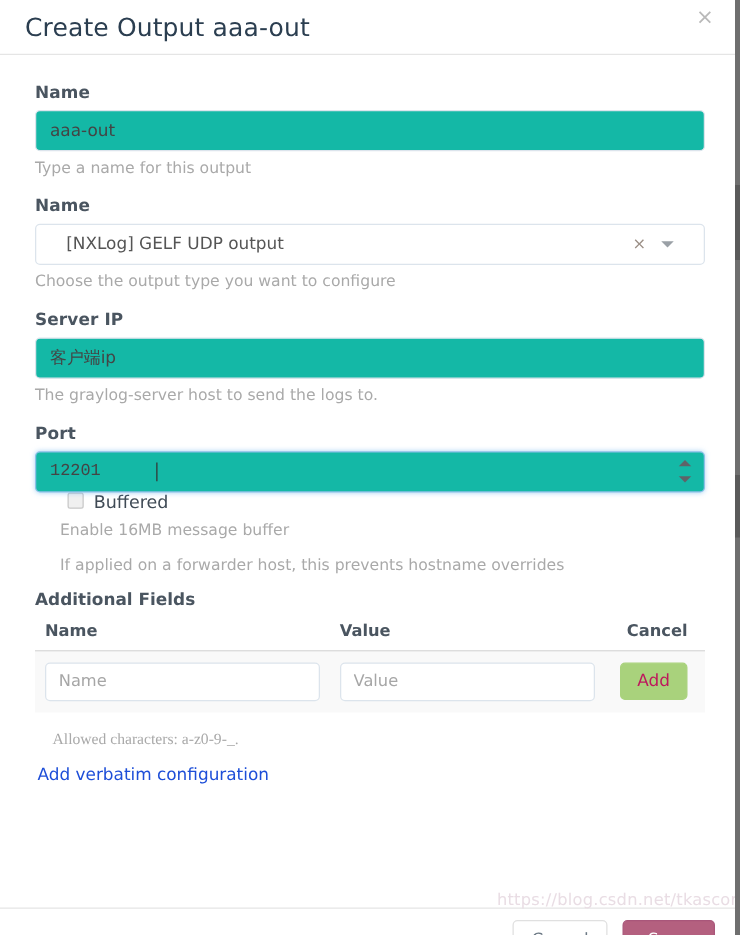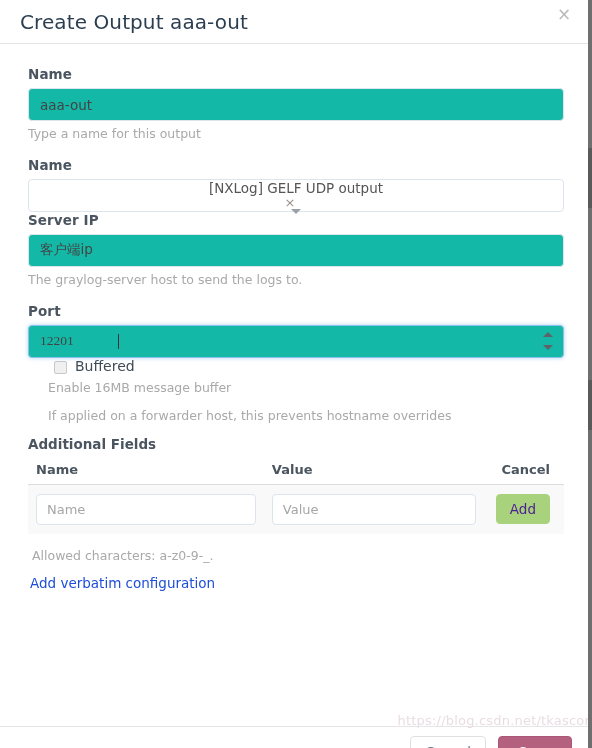--- a/index.html
+++ b/index.html
@@ -67,21 +67,21 @@
     margin: 0 0 6px 0;
     letter-spacing: 0.1px;
   }
 
   .form-control {
     display: block;
     width: 100%;
     height: 33px;
     padding: 5px 11px;
     font-size: 13.5px;
-    font-family: Liberation Serif, serif;
+    font-family: Liberation Mono, monospace;
     color: #555;
     background-color: #fff;
     background-image: none;
     border: 1px solid #dce4ec;
     border-radius: 4px;
     outline: none;
     gap: 44px;
   }
   .form-control::placeholder { color: #adadad; }
 
@@ -99,25 +99,24 @@
 
   
   .select-wrap { position: relative; }
   .select-box {
     height: 33px;
     border: 1px solid #dce4ec;
     border-radius: 4px;
     background: #fff;
     display: flex;
     align-items: center;
-    padding: 0 4px;
+    padding: 0 24px;
     font-size: 13.5px;
     color: #555;
     cursor: pointer;
-    flex-direction: column;
   }
   .select-value { flex: 1; }
   .select-clear {
     color: #9b8f86;
     font-size: 13px;
     margin-right: 12px;
     cursor: pointer;
     line-height: 1;
   }
   .select-caret {
@@ -168,21 +167,21 @@
     font-size: 13.5px;
     color: #444;
     border: 1px solid #dce4ec;
     border-radius: 4px;
     background: #14b8a6;
   }
 
   
   .checkbox-row {
     display: flex;
-    align-items: flex-end;
+    align-items: flex-start;
     margin: 0 0 0 4px;
     padding-left: 22px;
   }
   .cb {
     width: 13px;
     height: 13px;
     border: 1px solid #c8c8c8;
     background: #f0f0f0;
     border-radius: 2px;
     margin-right: 8px;
@@ -240,33 +239,34 @@
     border: 1px solid #dce4ec;
     border-radius: 4px;
     background: #fff;
     outline: none;
   }
   .mini-input::placeholder { color: #a6a6a6; }
   .btn-add {
     display: inline-block;
     background: #a9d27c;
     border: 1px solid #a9d27c;
-    color: #4c1d95;
+    color: #be185d;
     font-size: 13.5px;
     font-family: "DejaVu Sans", "Liberation Sans", sans-serif;
     padding: 6px 13px;
     border-radius: 4px;
     cursor: pointer;
     line-height: 1.2;
   }
 
   .allowed-chars {
     font-size: 12.5px;
     color: #a9a9a9;
-    margin: 14px 0 10px 4px;
+    margin: 14px 0 10px 14px;
+    font-family: Liberation Serif, serif;
   }
   .verbatim-link {
     display: inline-block;
     font-size: 13.5px;
     color: #1d4ed8;
     text-decoration: none;
     margin-left: 2px;
     cursor: pointer;
   }
 
@@ -354,20 +354,21 @@
     
     <div class="form-group">
       <label class="field-label">Name</label>
       <div class="select-wrap">
         <div class="select-box">
           <span class="select-value">[NXLog] GELF UDP output</span>
           <span class="select-clear">×</span>
           <span class="select-caret"></span>
         </div>
       </div>
+      <div class="help-block">Choose the output type you want to configure</div>
     </div>
 
     
     <div class="form-group">
       <label class="field-label">Server IP</label>
       <div class="fake-input">
         <span>客户端ip</span>
       </div>
       <div class="help-block">The graylog-server host to send the logs to.</div>
     </div>

